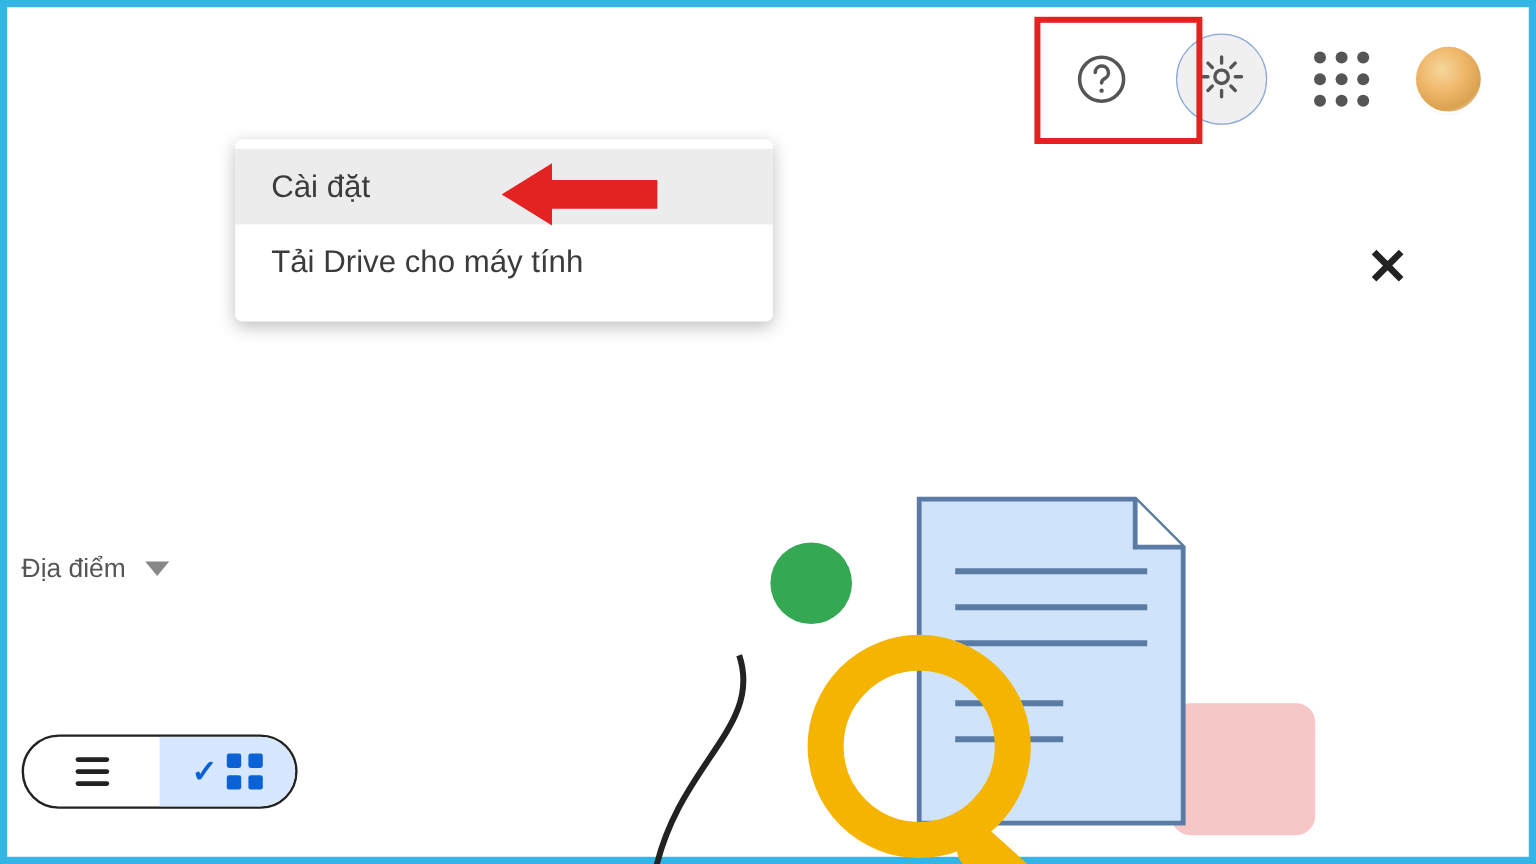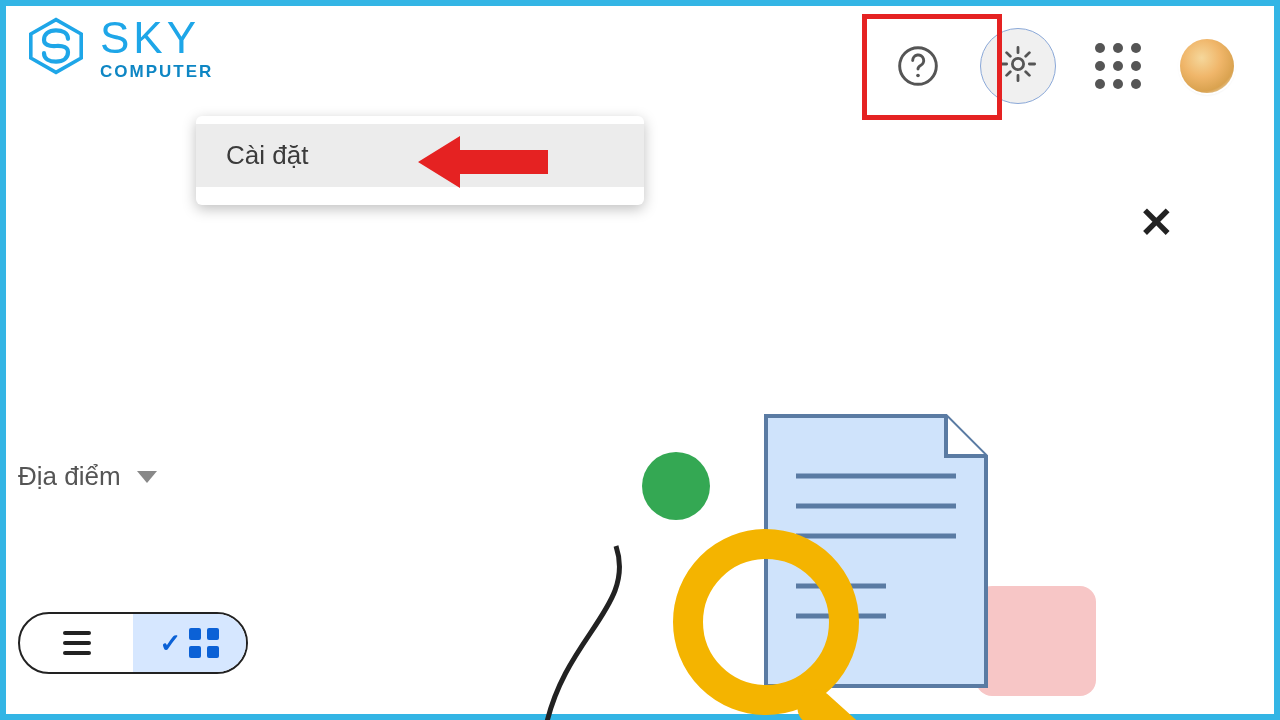--- a/index.html
+++ b/index.html
@@ -106,21 +106,21 @@
     font-size: 42px;
     font-weight: 700;
     color: #222;
     cursor: pointer;
   }
 
   
   .filter-chip {
     position: absolute;
     top: 455px; left: 12px;
-    font-size: 26px;
+    font-size: 22px;
     color: #555;
     display: flex; align-items: center; gap: 16px;
     cursor: pointer;
   }
   .filter-chip .tri {
     width: 0; height: 0;
     border-left: 10px solid transparent;
     border-right: 10px solid transparent;
     border-top: 12px solid #888;
   }
@@ -152,33 +152,20 @@
     left: 500px; top: 380px;
     width: 640px; height: 340px;
     pointer-events: none;
   }
 </style>
 </head>
 <body>
 
 <div class="app-frame">
 
-  <div class="logo">
-    <span class="logo-mark">
-      <svg viewBox="0 0 100 100">
-        <path d="M50 6 L92 30 L92 70 L50 94 L8 70 L8 30 Z" fill="none" stroke="#1ea6e8" stroke-width="6"></path>
-        <path d="M70 38 C70 28 60 24 50 24 C38 24 30 30 30 40 C30 52 50 50 50 50" fill="none" stroke="#1ea6e8" stroke-width="7" stroke-linecap="round"></path>
-        <path d="M30 62 C30 72 40 76 50 76 C62 76 70 70 70 60 C70 48 50 50 50 50" fill="none" stroke="#1ea6e8" stroke-width="7" stroke-linecap="round"></path>
-      </svg>
-    </span>
-    <span class="logo-text">
-      <span class="logo-sky">SKY</span>
-      <span class="logo-sub">COMPUTER</span>
-    </span>
-  </div>
 
   <div class="topbar">
     <div class="icon-btn">
       <svg width="44" height="44" viewBox="0 0 24 24" fill="none" stroke="#555" stroke-width="1.6">
         <circle cx="12" cy="12" r="10"></circle>
         <path d="M9.1 9a3 3 0 1 1 4.3 2.7c-.9.5-1.4 1-1.4 2" stroke-linecap="round"></path>
         <circle cx="12" cy="17.2" r="1" fill="#555" stroke="none"></circle>
       </svg>
     </div>
     <div class="gear-wrap">
@@ -202,20 +189,21 @@
           <span></span>
         </div>
     </div>
     <div class="avatar"></div>
   </div>
 
   <div class="highlight-box"></div>
 
   <div class="menu">
     <div class="menu-item hover">Cài đặt</div>
+    <div class="menu-item">Tải Drive cho máy tính</div>
   </div>
 
   <div class="arrow">
     <svg viewBox="0 0 130 60">
       <polygon points="0,30 42,4 42,18 130,18 130,42 42,42 42,56" fill="#e52222"></polygon>
     </svg>
   </div>
 
   <div class="close-x">✕</div>
 

